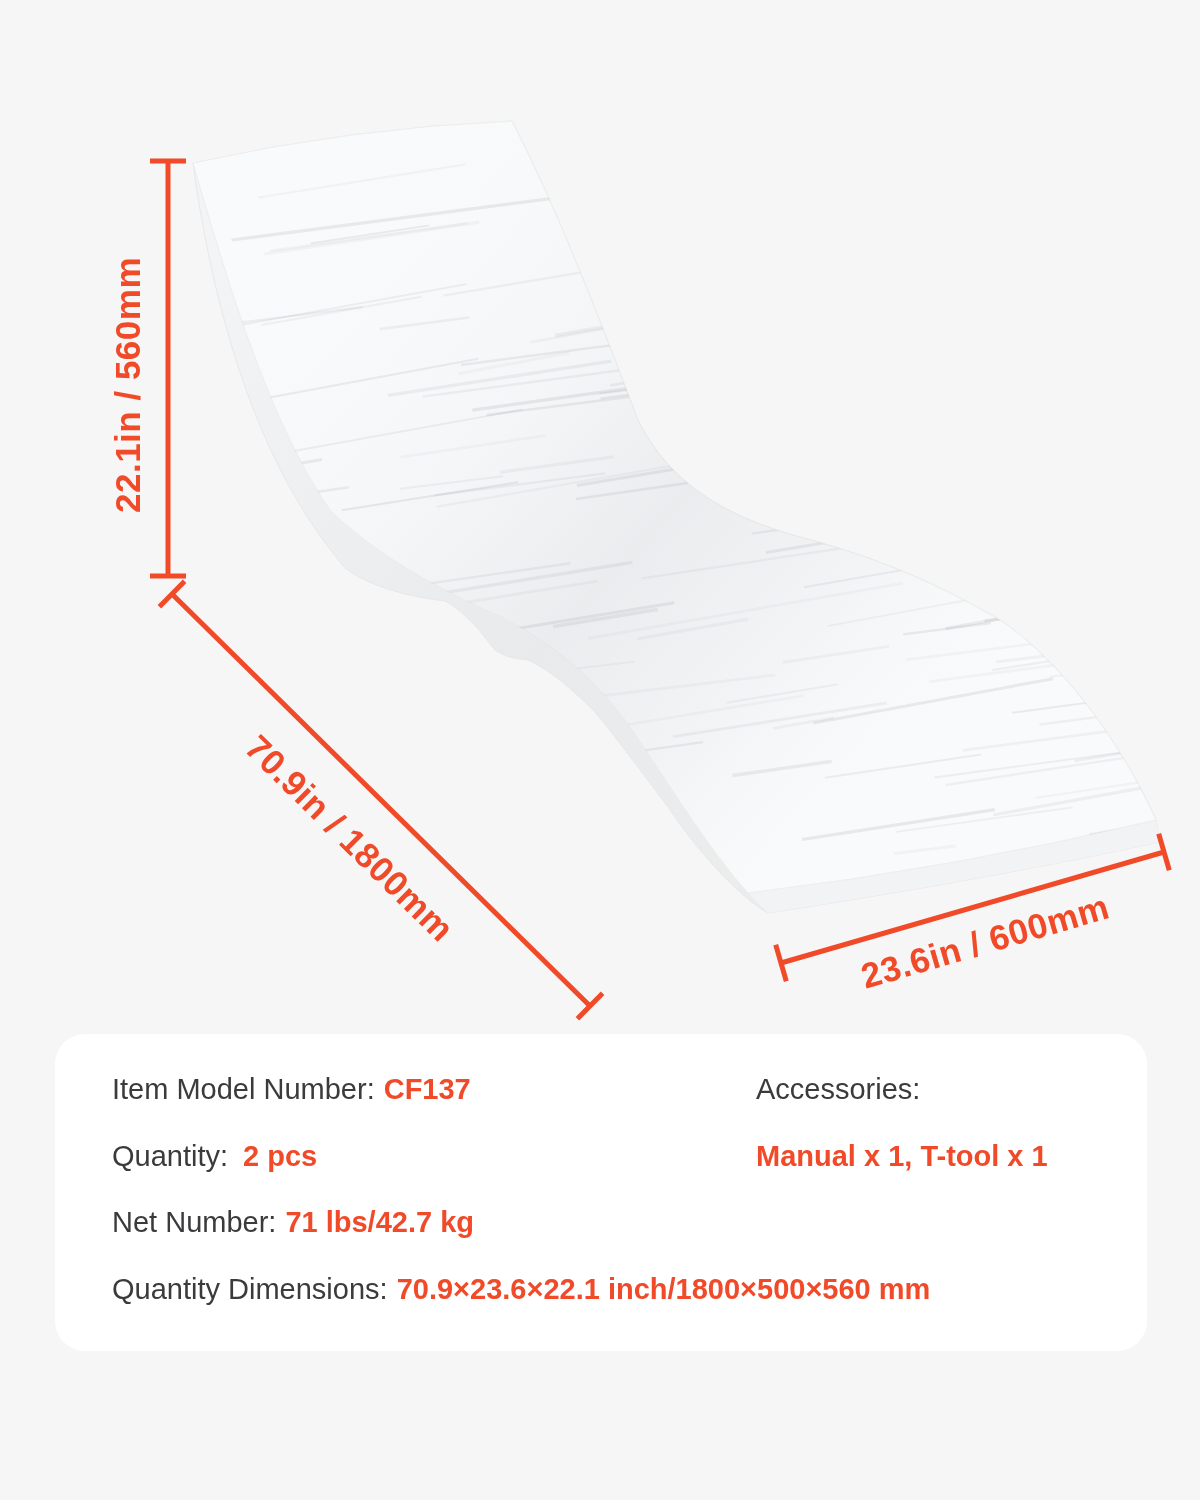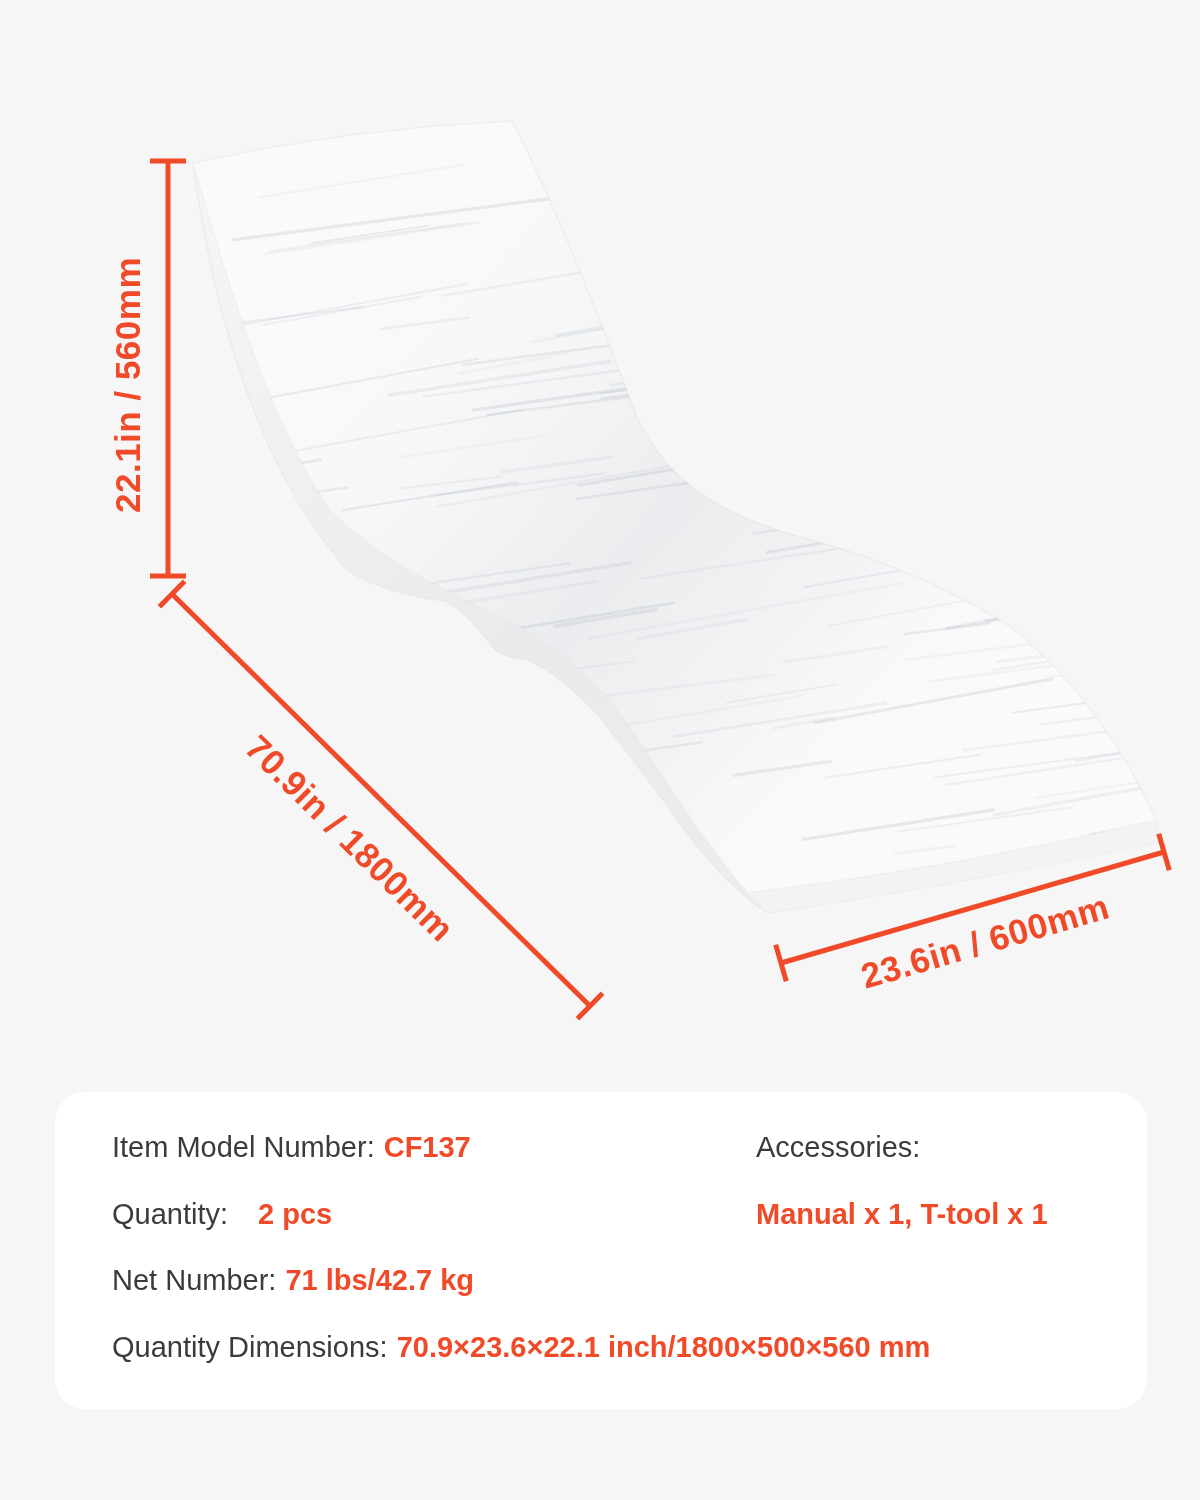--- a/index.html
+++ b/index.html
@@ -14,31 +14,31 @@
   }
   .stage{position:absolute;inset:0;}
   .scene{position:absolute;left:0;top:0;}
   .dim-stroke{stroke:var(--accent);stroke-width:5;fill:none;stroke-linecap:butt;}
   .dim-text{
     fill:var(--accent);font-size:35px;font-weight:600;
     font-family:"Liberation Sans","DejaVu Sans",sans-serif;
     text-anchor:middle;dominant-baseline:central;letter-spacing:.5px;
   }
   .spec-card{
-    position:absolute;left:55px;top:1092px;width:1092px;height:317px;
+    position:absolute;left:55px;top:1034px;width:1092px;height:317px;
     background:var(--card);border-radius:30px;
   }
   .spec-grid{
     display:grid;grid-template-columns:644px 1fr;grid-auto-rows:66.5px;
     padding:40px 40px 0 57px;align-items:start;
   }
   .cell{white-space:nowrap;line-height:30px;font-size:29px;color:var(--ink);}
   .lbl{color:var(--ink);font-weight:400;}
   .val{color:var(--accent);font-weight:700;margin-left:9px;}
-  .row-quantity .val{margin-left:30px;}
+  .row-quantity .val{margin-left:15px;}
   .acc-val{color:var(--accent);font-weight:700;font-size:29px;line-height:30px;}
 </style>
 </head>
 <body>
 
 <div class="stage">
 
   <svg class="scene" width="1200" height="1080" viewBox="0 0 1200 1080">
     <defs>
       <linearGradient id="silGrad" gradientUnits="userSpaceOnUse" x1="220" y1="250" x2="850" y2="920">

